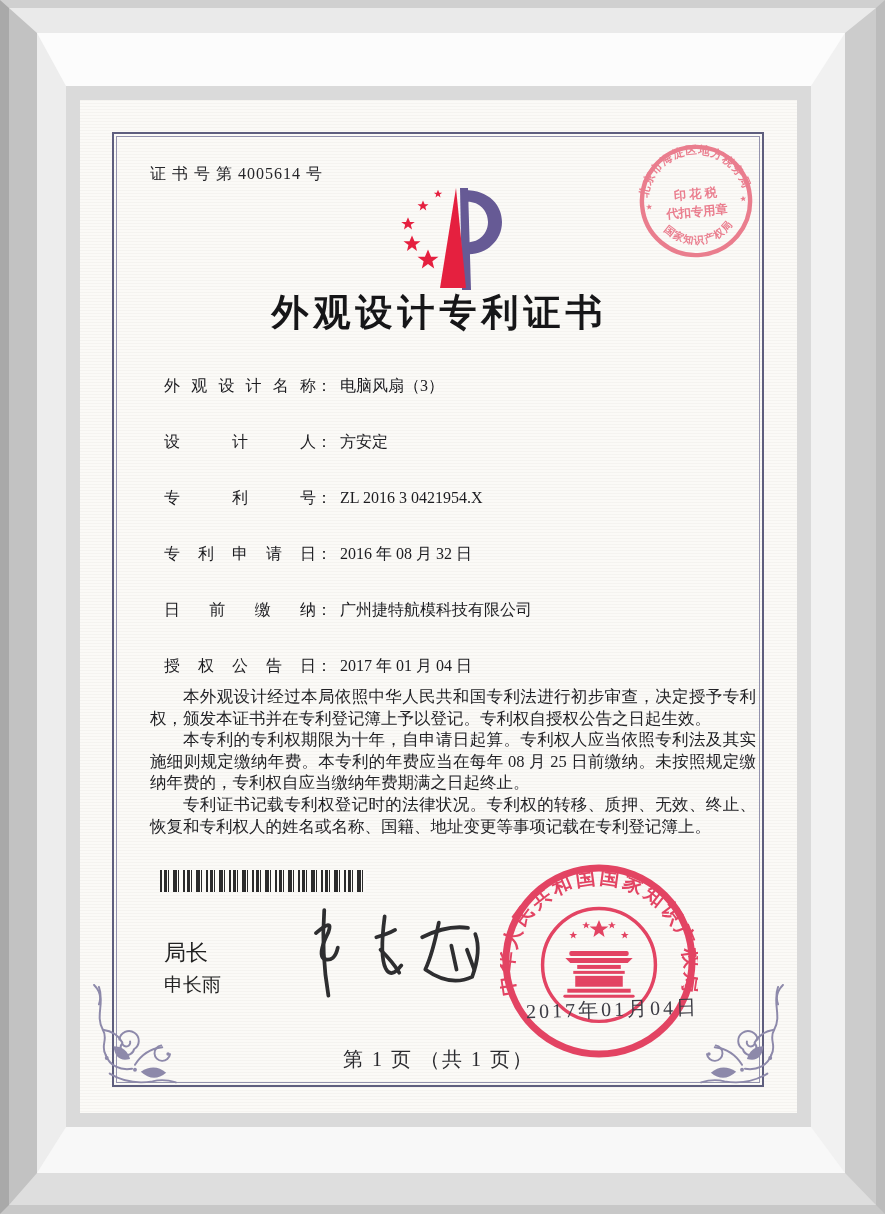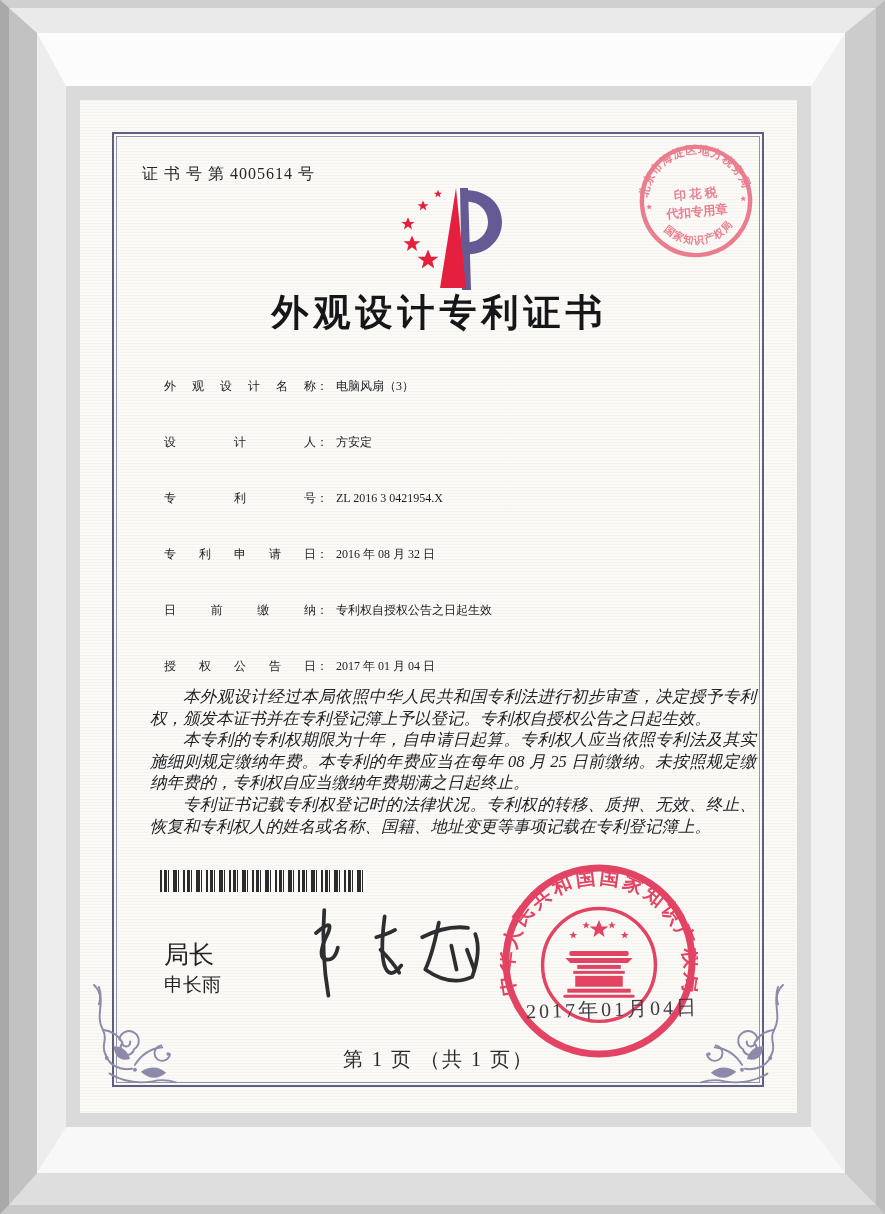--- a/index.html
+++ b/index.html
@@ -16,39 +16,39 @@
   .mat{box-sizing:border-box;width:100%;height:100%;
     border:14px solid #dadada;background:#fbfaf8;}
   .paper{position:relative;width:100%;height:100%;box-sizing:border-box;
     background:
       repeating-linear-gradient(180deg, rgba(130,120,110,0.05) 0 1px, rgba(0,0,0,0) 1px 3px),
       #fbfaf7;
     overflow:hidden;}
   .inner-frame{position:absolute;left:32px;top:32px;right:33px;bottom:26px;
     border:2px solid #5e5e7e;pointer-events:none;}
   .inner-frame::after{content:"";position:absolute;inset:2px;border:1px solid #9392ad;}
-  .cert-number{position:absolute;left:62px;top:64px;font-size:16px;color:#26262a;letter-spacing:1px;}
+  .cert-number{position:absolute;left:70px;top:64px;font-size:16px;color:#26262a;letter-spacing:1px;}
   .logo-wrap{position:absolute;left:298px;top:84px;width:140px;height:110px;}
   .cert-title{position:absolute;left:0;right:0;top:188px;text-align:center;
     font-size:37px;font-weight:bold;color:#161618;letter-spacing:5px;padding-left:2px;}
   .tax-stamp{position:absolute;left:557px;top:42px;width:118px;height:118px;
     opacity:.88;transform:rotate(-5deg);}
   .fields{position:absolute;left:84px;top:274px;width:560px;}
-  .field-row{display:flex;margin-bottom:32px;font-size:12px;color:#1c1c20;line-height:24px;white-space:nowrap;}
+  .field-row{display:flex;margin-bottom:32px;font-size:16px;color:#1c1c20;line-height:24px;white-space:nowrap;}
   .field-label{display:inline-block;width:152px;text-align:justify;text-align-last:justify;}
   .field-colon{margin-right:8px;}
   .body-text{position:absolute;left:70px;top:586px;width:606px;
-    font-size:16.5px;line-height:21.6px;color:#222226;text-align:justify;font-style:italic;}
+    font-size:16.5px;line-height:21.6px;color:#222226;text-align:justify;}
   .body-text p{margin:0;text-indent:2em;}
   .barcode{position:absolute;left:80px;top:770px;width:206px;height:22px;
     background:repeating-linear-gradient(90deg,
       #2b2b2b 0 2px,#fbfaf7 2px 4px,#2b2b2b 4px 7px,#fbfaf7 7px 8px,
       #2b2b2b 8px 9px,#fbfaf7 9px 13px,#2b2b2b 13px 17px,#fbfaf7 17px 18px,
       #2b2b2b 18px 19px,#fbfaf7 19px 23px);}
-  .signer-title{position:absolute;left:84px;top:838px;font-size:25px;color:#222;font-family:"Liberation Sans","DejaVu Sans",sans-serif;}
+  .signer-title{position:absolute;left:84px;top:838px;font-size:22px;color:#222;font-family:"Liberation Sans","DejaVu Sans",sans-serif;}
   .signer-name{position:absolute;left:84px;top:872px;font-size:19px;color:#222;font-family:"Liberation Sans","DejaVu Sans",sans-serif;}
   .signature{position:absolute;left:198px;top:806px;width:230px;height:100px;}
   .office-seal{position:absolute;left:420px;top:762px;width:198px;height:198px;opacity:.92;}
   .seal-date{position:absolute;left:446px;top:896px;font-size:20px;color:#3c3c44;
     letter-spacing:3px;transform:rotate(-1.5deg);z-index:5;}
   .page-footer{position:absolute;left:0;right:0;top:946px;text-align:center;
     font-size:20px;color:#2a2a2e;letter-spacing:2px;}
   .ornament{position:absolute;top:884px;width:88px;height:112px;}
   .ornament.left{left:10px;}
   .ornament.right{right:10px;transform:scaleX(-1);}
@@ -163,21 +163,21 @@
                 <span class="field-value">ZL 2016 3 0421954.X</span>
         </div>
         <div class="field-row">
           <span class="field-label">专利申请日</span>
                 <span class="field-colon">：</span>
                 <span class="field-value">2016 年 08 月 32 日</span>
         </div>
         <div class="field-row">
           <span class="field-label">日前缴纳</span>
                 <span class="field-colon">：</span>
-                <span class="field-value">专利权自授权公告之日起生效</span>
+                <span class="field-value">广州捷特航模科技有限公司</span>
         </div>
         <div class="field-row">
           <span class="field-label">授权公告日</span>
                 <span class="field-colon">：</span>
                 <span class="field-value">2017 年 01 月 04 日</span>
         </div>
       </div>
 
       <div class="body-text">
         <p>本外观设计经过本局依照中华人民共和国专利法进行初步审查，决定授予专利权，颁发本证书并在专利登记簿上予以登记。专利权自授权公告之日起生效。</p>

